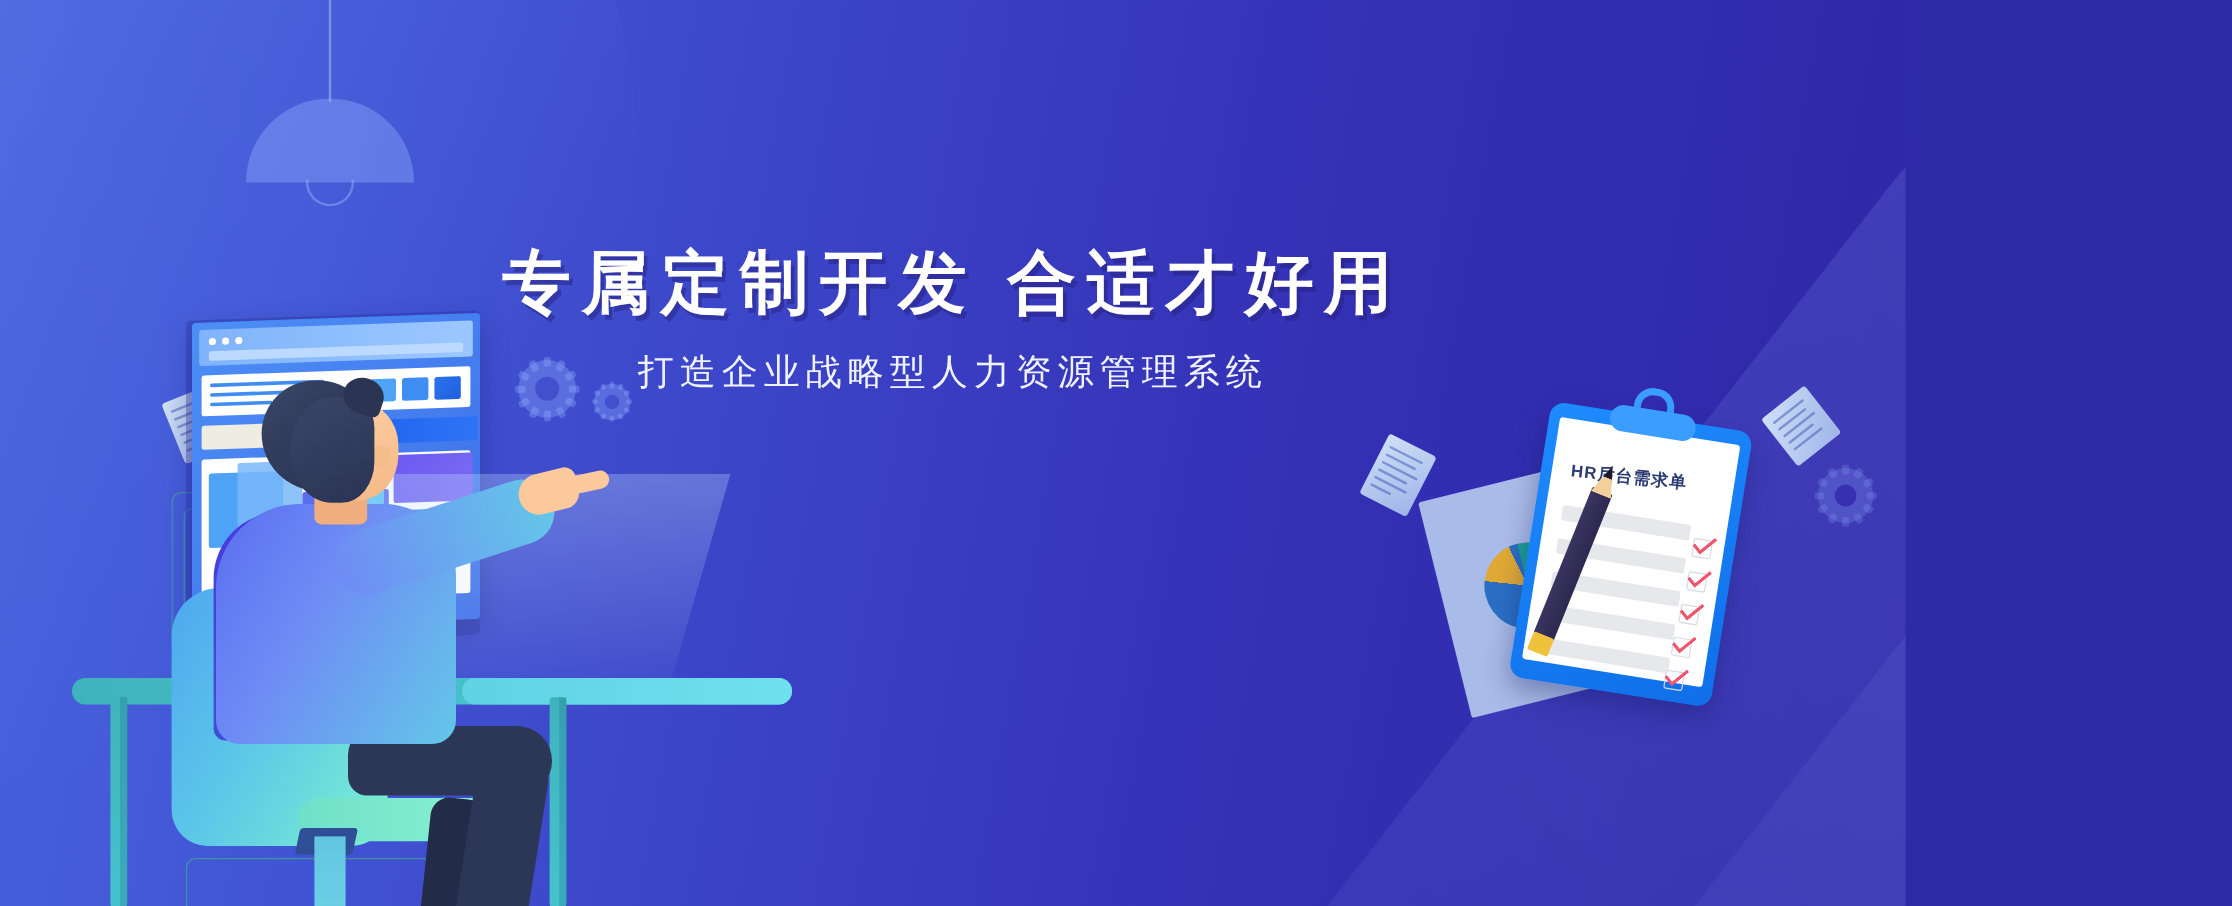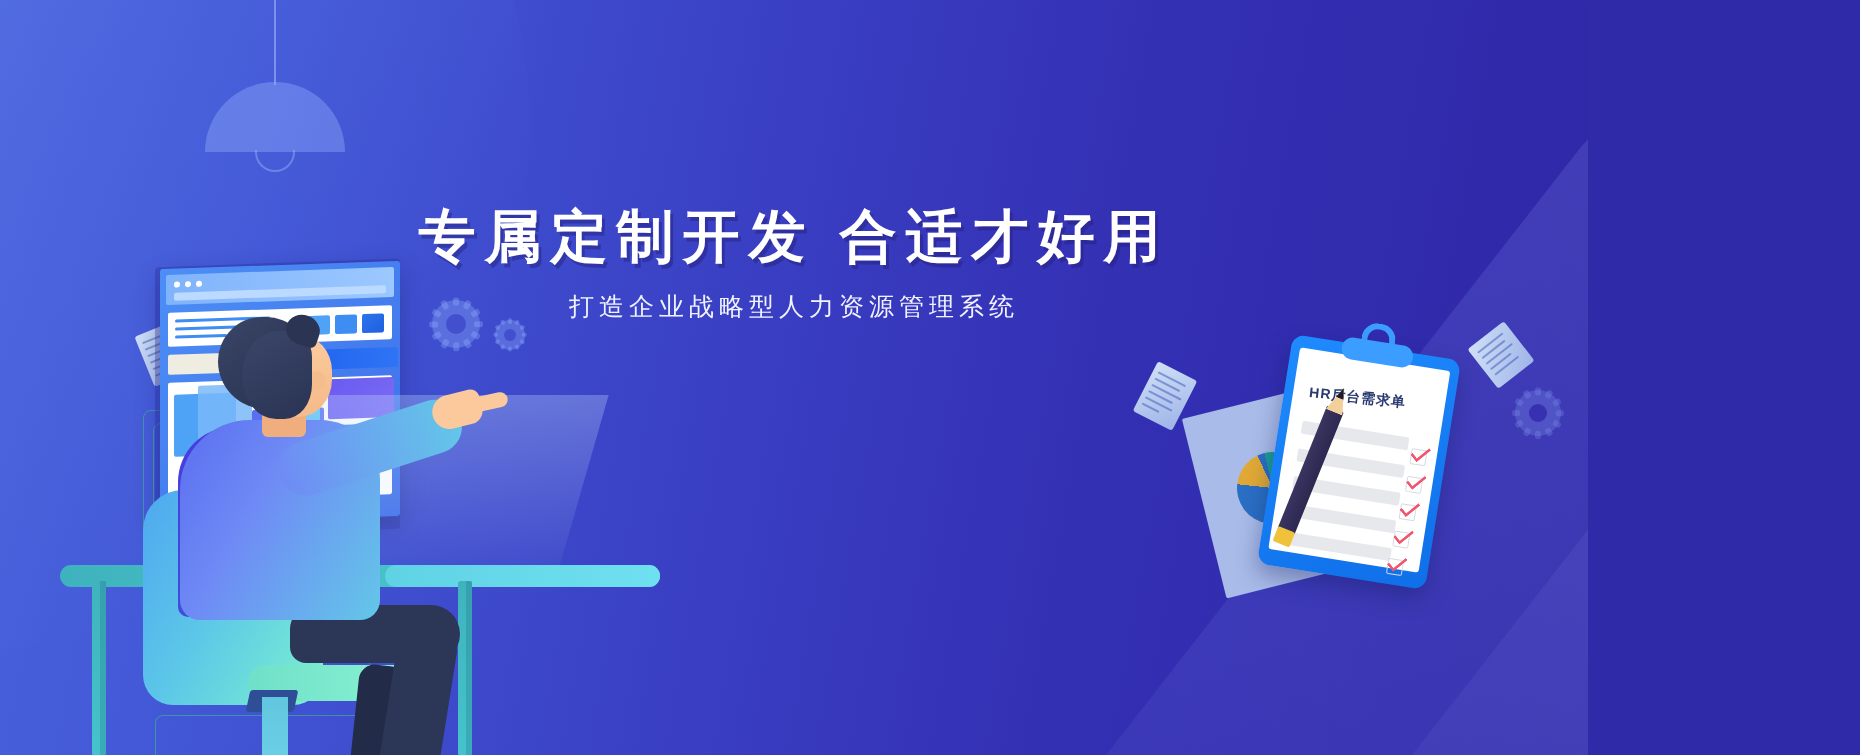--- a/index.html
+++ b/index.html
@@ -62,21 +62,21 @@
 
   
   .headline-wrap{position:absolute;left:0;top:0;width:100%;text-align:center;}
   .headline{
     margin-top:205px;color:#ffffff;font-size:57px;font-weight:bold;
     letter-spacing:9px;line-height:1.1;
     text-shadow:3px 4px 0 rgba(35,30,120,.45);
     white-space:nowrap;
   }
   .subhead{
-    margin-top:22px;color:#f0f3ff;font-size:25px;letter-spacing:5px;
+    margin-top:22px;color:#f0f3ff;font-size:30px;letter-spacing:5px;
     white-space:nowrap;font-weight:400;
   }
 
   
   .scene-left{position:absolute;left:0;bottom:0;width:700px;height:520px;}
 
   
   .wire{position:absolute;border:1.5px solid rgba(60,200,120,.55);border-radius:8px;}
   .w1{left:143px;top:175px;width:175px;height:130px;}
   .w2{left:153px;top:188px;width:155px;height:112px;}

